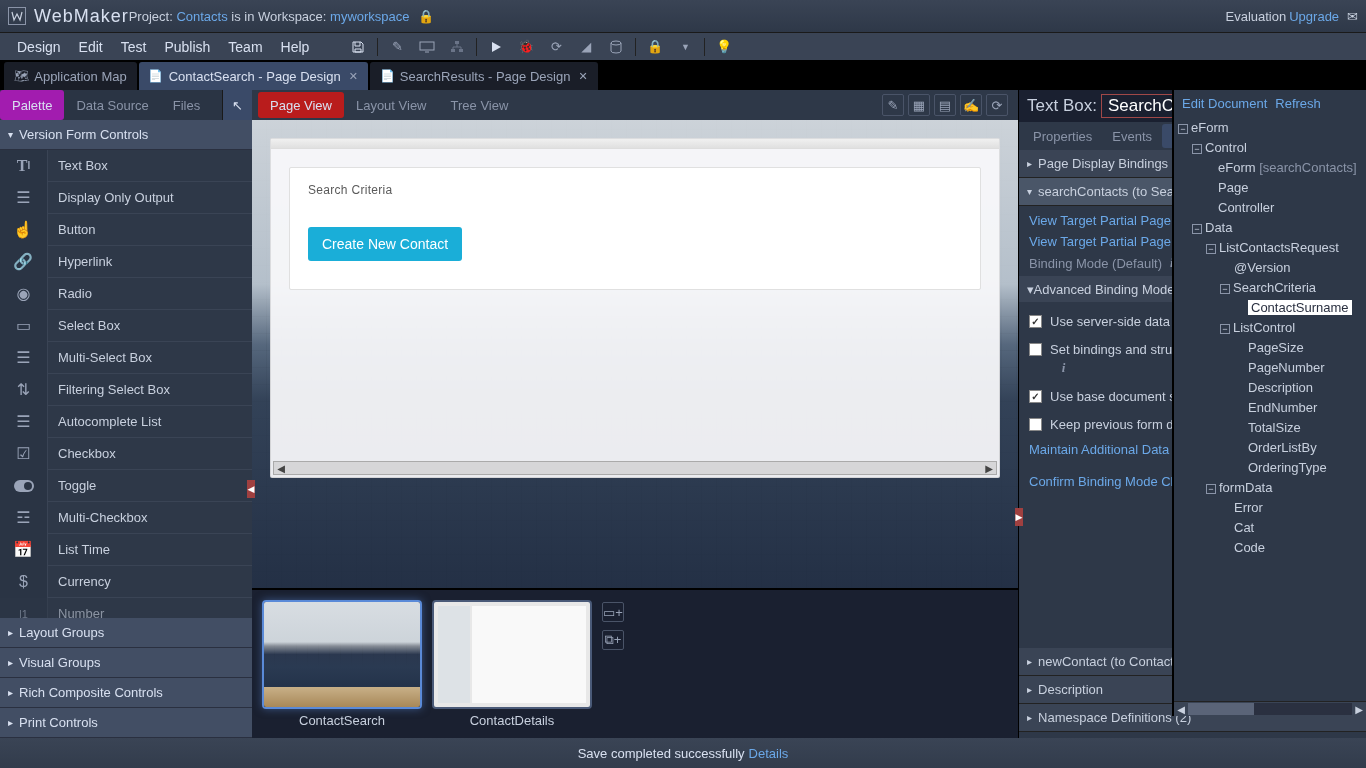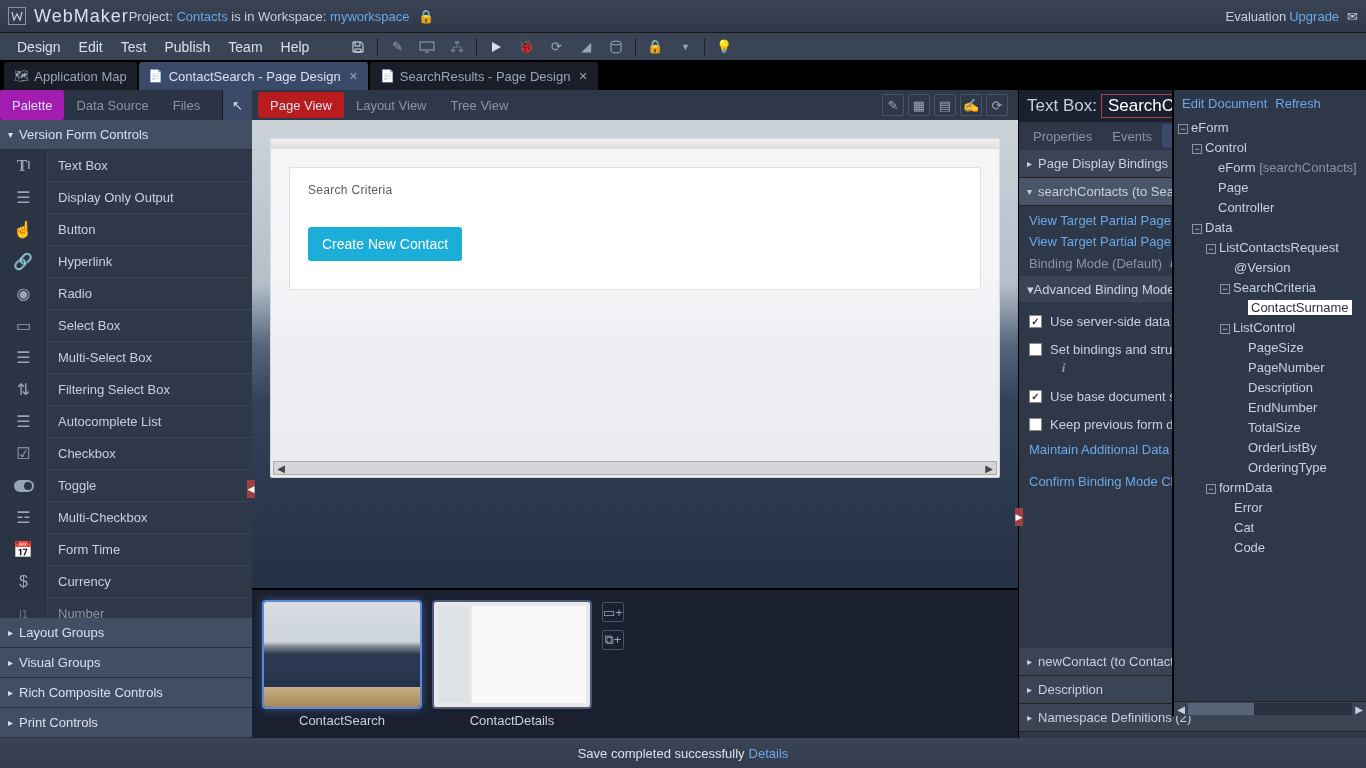--- a/index.html
+++ b/index.html
@@ -268,21 +268,21 @@
             </svg>
           </div>
           <span class="ctrl-label">Toggle</span>
         </div>
       <div class="ctrl-row">
           <div class="ctrl-ico">☲</div>
           <span class="ctrl-label">Multi-Checkbox</span>
         </div>
       <div class="ctrl-row">
           <div class="ctrl-ico">📅</div>
-          <span class="ctrl-label">Form Time</span>
+          <span class="ctrl-label">List Time</span>
         </div>
       <div class="ctrl-row">
           <div class="ctrl-ico">$</div>
           <span class="ctrl-label">Currency</span>
         </div>
       <div class="ctrl-row" style="opacity:0.6">
           <div class="ctrl-ico" style="font-size:11px">|1</div>
           <span class="ctrl-label">Number</span>
         </div>
     </div>

